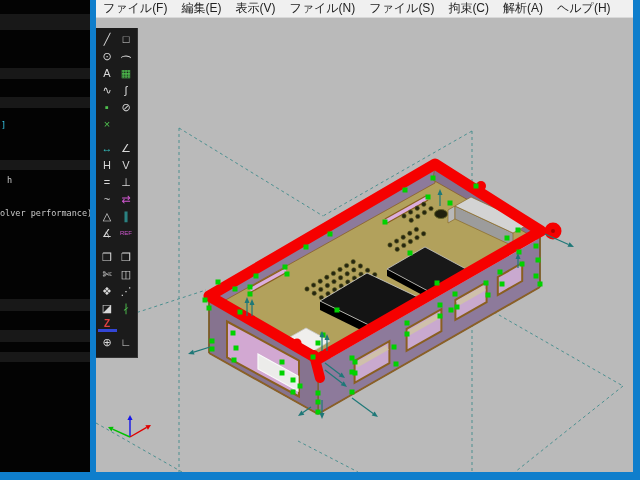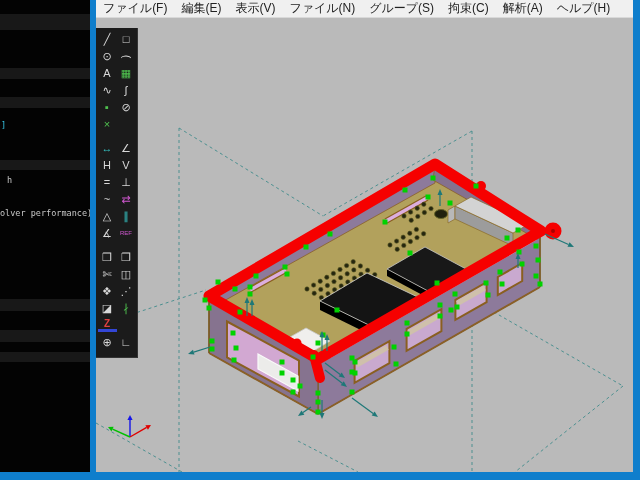--- a/index.html
+++ b/index.html
@@ -49,21 +49,21 @@
       <span class="term-line" style="left: 1px; top: 120px; color: rgb(56, 200, 232);">]</span>
       <span class="term-line" style="left: 7px; top: 175px; color: rgb(200, 200, 200);">h</span>
       <span class="term-line" style="left: 0px; top: 208px; color: rgb(200, 200, 200);">olver performance)</span>
     </div>
 
   <div id="menubar">
       <span class="menu-item">ファイル(F)</span>
       <span class="menu-item">編集(E)</span>
       <span class="menu-item">表示(V)</span>
       <span class="menu-item">ファイル(N)</span>
-      <span class="menu-item">グループ(S)</span>
+      <span class="menu-item">ファイル(S)</span>
       <span class="menu-item">拘束(C)</span>
       <span class="menu-item">解析(A)</span>
       <span class="menu-item">ヘルプ(H)</span>
     </div>
 
   <div id="viewport">
     <svg id="scene" width="537" height="454" viewBox="96 18 537 454">
 
       <g id="g-dashes">
           <line x1="179" y1="128" x2="323" y2="216" stroke="#4c9090" stroke-width="1" stroke-dasharray="3,3"></line>

